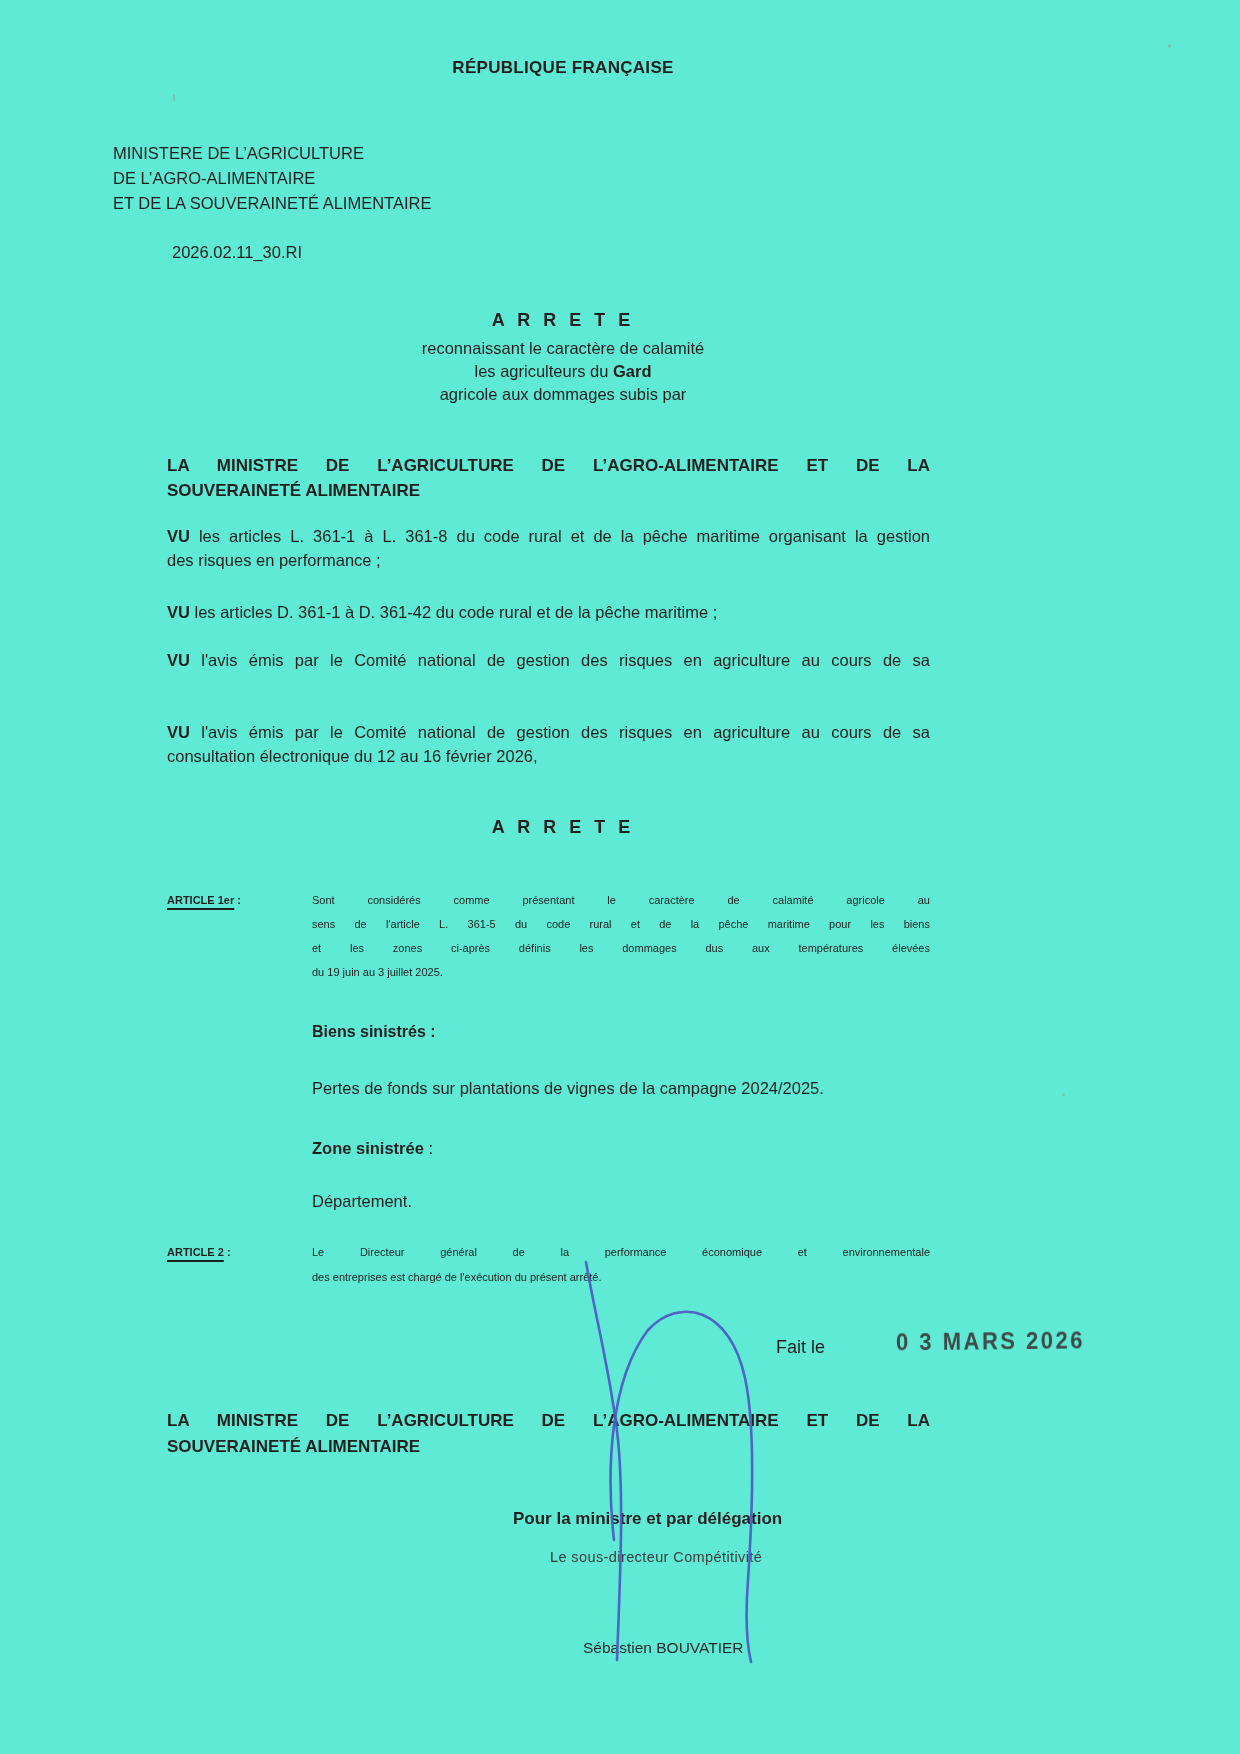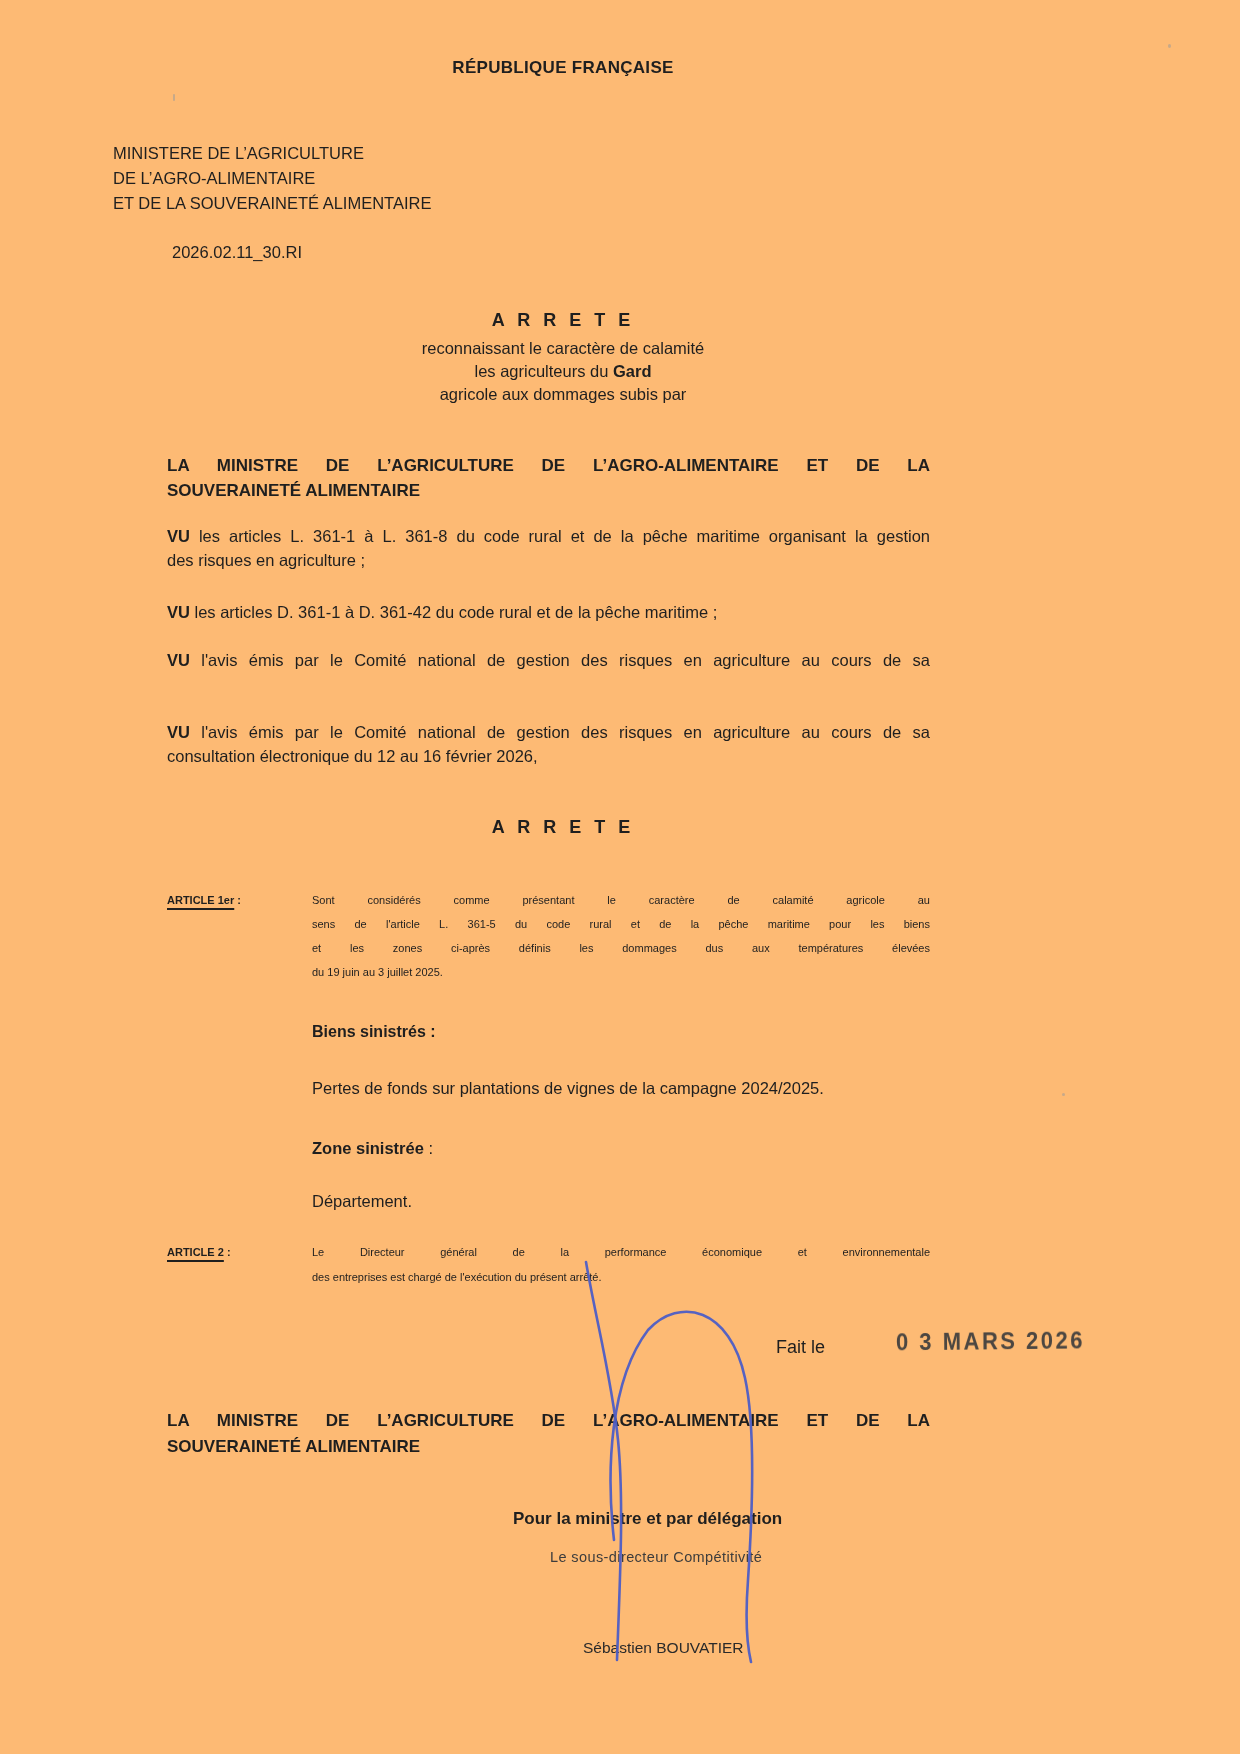--- a/index.html
+++ b/index.html
@@ -1,20 +1,20 @@
 <!DOCTYPE html>
 <html><head>
 <meta charset="utf-8">
 <style>
   html,body { margin:0; padding:0; background:#e8e8e8; }
   .page {
     position:relative;
     width:1240px; height:1754px;
     margin:0 auto;
-    background:#fdba74;
+    background:#5eead4;
     font-family:"Liberation Sans","DejaVu Sans",sans-serif;
     color:#1f1f1f;
     overflow:hidden;
   }
   .abs { position:absolute; }
   .b { font-weight:bold; }
   .jl { text-align:justify; text-align-last:justify; }
 
   .republique { top:58px; left:0; width:1126px; text-align:center; font-weight:bold; font-size:17px; letter-spacing:.3px; }
   .ministry   { top:141px; left:113px; font-size:16.5px; line-height:25px; }
@@ -98,21 +98,21 @@
     <div class="sub">agricole aux dommages subis par</div>
   </div>
 
   <div class="abs minister-heading">
     <div class="jl">LA MINISTRE DE L’AGRICULTURE DE L’AGRO-ALIMENTAIRE ET DE LA</div>
     <div>SOUVERAINETÉ ALIMENTAIRE</div>
   </div>
 
   <div class="abs visa visa-1">
     <div class="jl"><span class="b">VU</span><span> les articles L. 361-1 à L. 361-8 du code rural et de la pêche maritime organisant la gestion</span></div>
-    <div>des risques en agriculture ;</div>
+    <div>des risques en performance ;</div>
   </div>
 
   <div class="abs visa visa-2">
     <div><span class="b">VU</span><span> les articles D. 361-1 à D. 361-42 du code rural et de la pêche maritime ;</span></div>
   </div>
 
   <div class="abs visa visa-3">
     <div class="jl"><span class="b">VU</span><span> l'avis émis par le Comité national de gestion des risques en agriculture au cours de sa</span></div>
   </div>
 

